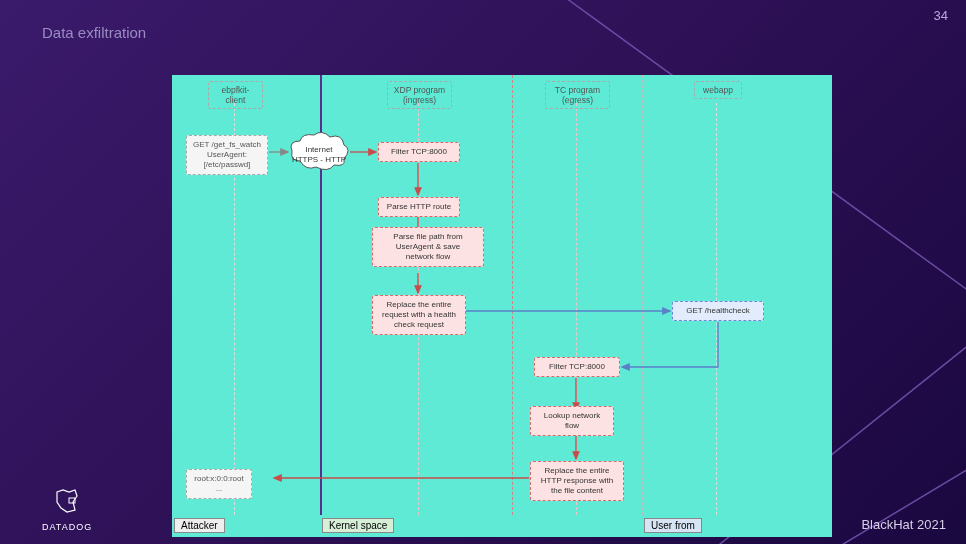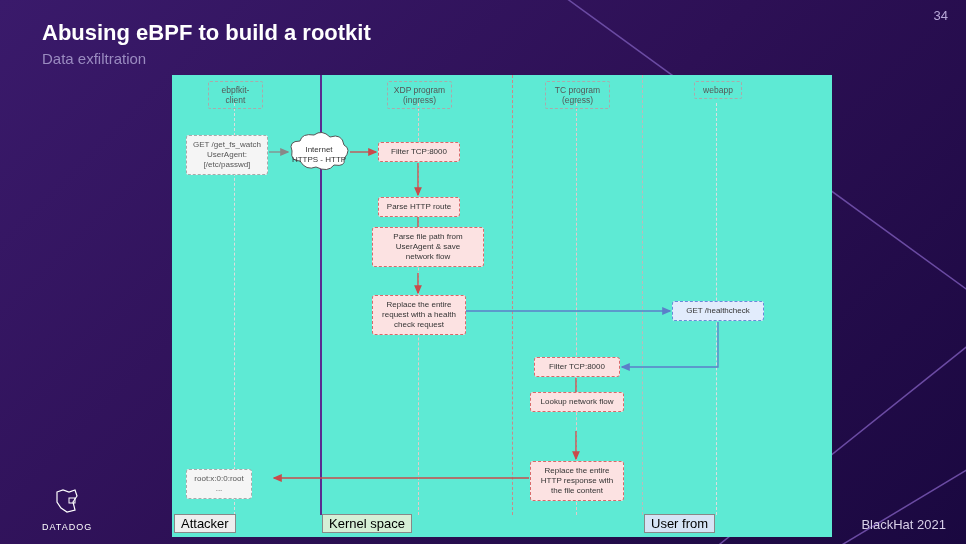--- a/index.html
+++ b/index.html
@@ -109,42 +109,41 @@
       font-size: 8px;
       color: #333;
       text-align: center;
       line-height: 1.2;
     }
     .cloud svg { position: absolute; inset: 0; }
     .cloud-text { position: relative; z-index: 1; padding-top: 14px; }
     .space-label {
       position: absolute;
       bottom: 4px;
-      font-size: 13px;
+      font-size: 10px;
       padding: 1px 6px;
       border: 1px solid #888;
     }
     .space-label.attacker { background: #eeeeee; }
     .space-label.kernel { background: #d6efd6; }
     .space-label.user { background: #d6e4f5; }
     svg.arrows { position: absolute; inset: 0; }
   </style>
 </head>
 <body>
 
 <svg class="bg-lines" width="966" height="544">
   <line x1="500" y1="-50" x2="1050" y2="350" stroke="#6b4ba3" stroke-width="1.5"></line>
   <line x1="650" y1="600" x2="1050" y2="280" stroke="#6b4ba3" stroke-width="1.5"></line>
   <line x1="750" y1="600" x2="1050" y2="420" stroke="#6b4ba3" stroke-width="1.5"></line>
 </svg>
 
 <div class="page-number">34</div>
 
 <div class="header">
-  <div class="title">Abusing eBPF to build a rootkit</div>
   <div class="subtitle">Data exfiltration</div>
 </div>
 
 <div class="logo">
   <div class="logo-icon">
     <svg width="28" height="26" viewBox="0 0 28 26">
       <path d="M4 4 L10 2 L16 4 L22 2 L24 8 L20 14 L22 22 L14 24 L8 20 L4 14 Z" fill="none" stroke="#fff" stroke-width="1.2"></path>
       <rect x="16" y="10" width="6" height="5" fill="none" stroke="#fff" stroke-width="1"></rect>
     </svg>
   </div>
@@ -222,21 +221,21 @@
   <div class="box pink" style="left:200px; top:152px; width:112px; white-space:pre-line">Parse file path from
 UserAgent &amp; save
 network flow</div>
   <div class="box pink" style="left:200px; top:220px; width:94px; white-space:pre-line">Replace the entire
 request with a health
 check request</div>
 
   <div class="box blue" style="left:500px; top:226px; width:92px">GET /healthcheck</div>
 
   <div class="box pink" style="left:362px; top:282px; width:86px">Filter TCP:8000</div>
-  <div class="box pink" style="left:358px; top:317px; width:94px">Lookup network flow</div>
+  <div class="box pink" style="left:358px; top:331px; width:84px">Lookup network flow</div>
   <div class="box pink" style="left:358px; top:386px; width:94px; white-space:pre-line">Replace the entire
 HTTP response with
 the file content</div>
 
   <div class="box gray" style="left:14px; top:394px; width:66px">root:x:0:0:root ...</div>
 
   <div class="space-label attacker" style="left:2px">Attacker</div>
   <div class="space-label kernel" style="left:150px">Kernel space</div>
   <div class="space-label user" style="left:472px">User from</div>
 

